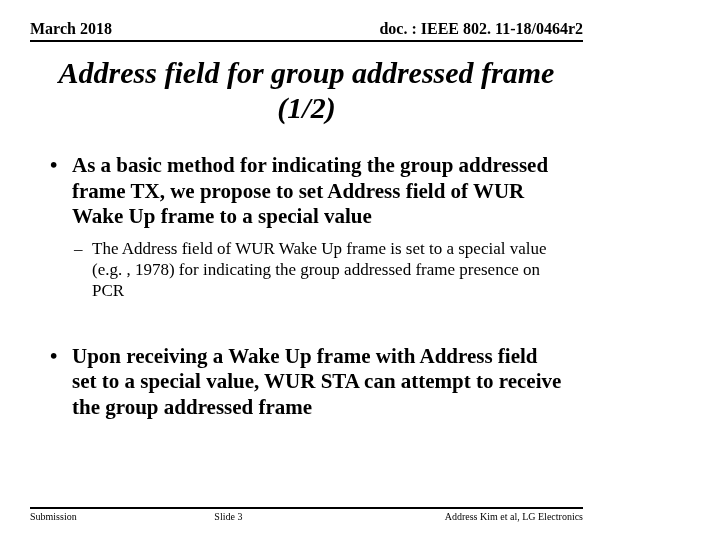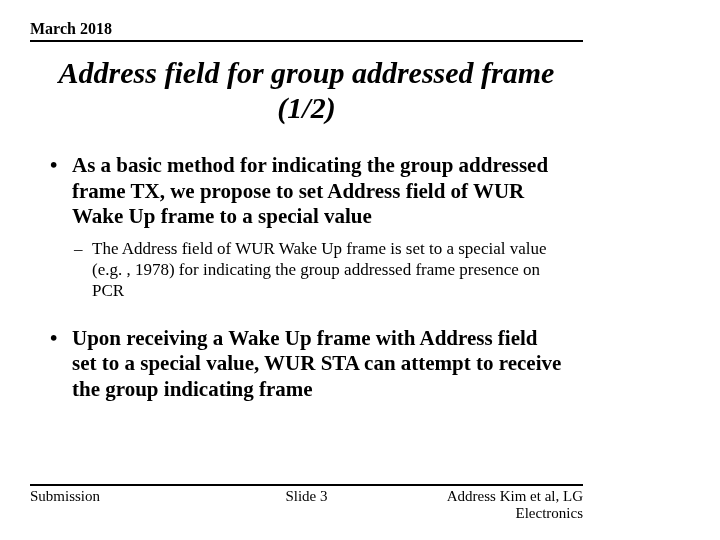--- a/index.html
+++ b/index.html
@@ -2,61 +2,62 @@
 <html><head>
 <meta charset="utf-8">
 <style>
   * { margin: 0; padding: 0; box-sizing: border-box; }
   html, body { width: 720px; height: 540px; background: #fff; font-family: "Times New Roman", Times, serif; color: #000; }
   .slide { width: 613px; height: 540px; position: relative; padding: 20px 30px 18px 30px; }
   .header { display: flex; justify-content: space-between; align-items: flex-end; font-weight: bold; font-size: 16px; }
   .header-rule { border: none; border-top: 2px solid #000; margin-top: 2px; }
   .title { text-align: center; font-weight: bold; font-size: 30px; line-height: 1.15; margin-top: 14px; margin-bottom: 28px; padding: 0 10px; font-style: italic; }
   .body { padding: 0 18px 0 18px; }
-  ul.lvl1 { list-style: none; }
+  ul.lvl1 { list-style: none; margin-top: 18px; }
   ul.lvl1 > li { position: relative; padding-left: 24px; font-size: 21px; font-weight: bold; line-height: 1.22; margin-bottom: 10px; }
   ul.lvl1 > li::before { content: "•"; position: absolute; left: 2px; top: 0; font-size: 21px; }
   ul.lvl2 { list-style: none; margin-top: 8px; }
   ul.lvl2 > li { position: relative; padding-left: 20px; font-size: 17px; font-weight: normal; line-height: 1.25; }
   ul.lvl2 > li::before { content: "–"; position: absolute; left: 2px; top: 0; }
   .gap { height: 14px; }
   .footer { position: absolute; left: 30px; right: 30px; bottom: 18px; }
   .footer-rule { border: none; border-top: 2px solid #000; margin-bottom: 2px; }
-  .footer-row { display: flex; justify-content: space-between; align-items: flex-start; font-size: 15px; }
+  .footer-row { display: flex; justify-content: space-between; align-items: flex-start; font-size: 10px; }
   .footer-left { flex: 1; text-align: left; }
-  .footer-center { flex: 1; text-align: center; }
+  .footer-center { flex: 1; }
   .footer-right { flex: 1; text-align: right; }
 </style>
 </head>
 <body>
 
 <div class="slide">
 
   <div class="header">
     <span>March 2018</span>
+    <span>doc. : IEEE 802. 11-18/0464r2</span>
   </div>
   <hr class="header-rule">
 
   <div class="title">Address field for group addressed frame (1/2)</div>
 
   <div class="body">
     <ul class="lvl1">
       <li>
         <span>As a basic method for indicating the group addressed frame TX, we propose to set Address field of WUR Wake Up frame to a special value</span>
         <ul class="lvl2">
           <li>
             <span>The Address field of WUR Wake Up frame is set to a special value (e.g. , 1978) for indicating the group addressed frame presence on PCR</span>
           </li>
         </ul>
       </li>
     </ul>
     <div class="gap"></div>
     <ul class="lvl1">
       <li>
-        <span>Upon receiving a Wake Up frame with Address field set to a special value, WUR STA can attempt to receive the group indicating frame</span>
+        <span>Upon receiving a Wake Up frame with Address field set to a special value, WUR STA can attempt to receive the group addressed frame</span>
       </li>
     </ul>
   </div>
 
   <div class="footer">
     <hr class="footer-rule">
     <div class="footer-row">
       <span class="footer-left">Submission</span>
       <span class="footer-center">Slide 3</span>
       <span class="footer-right">Address Kim et al, LG Electronics</span>

